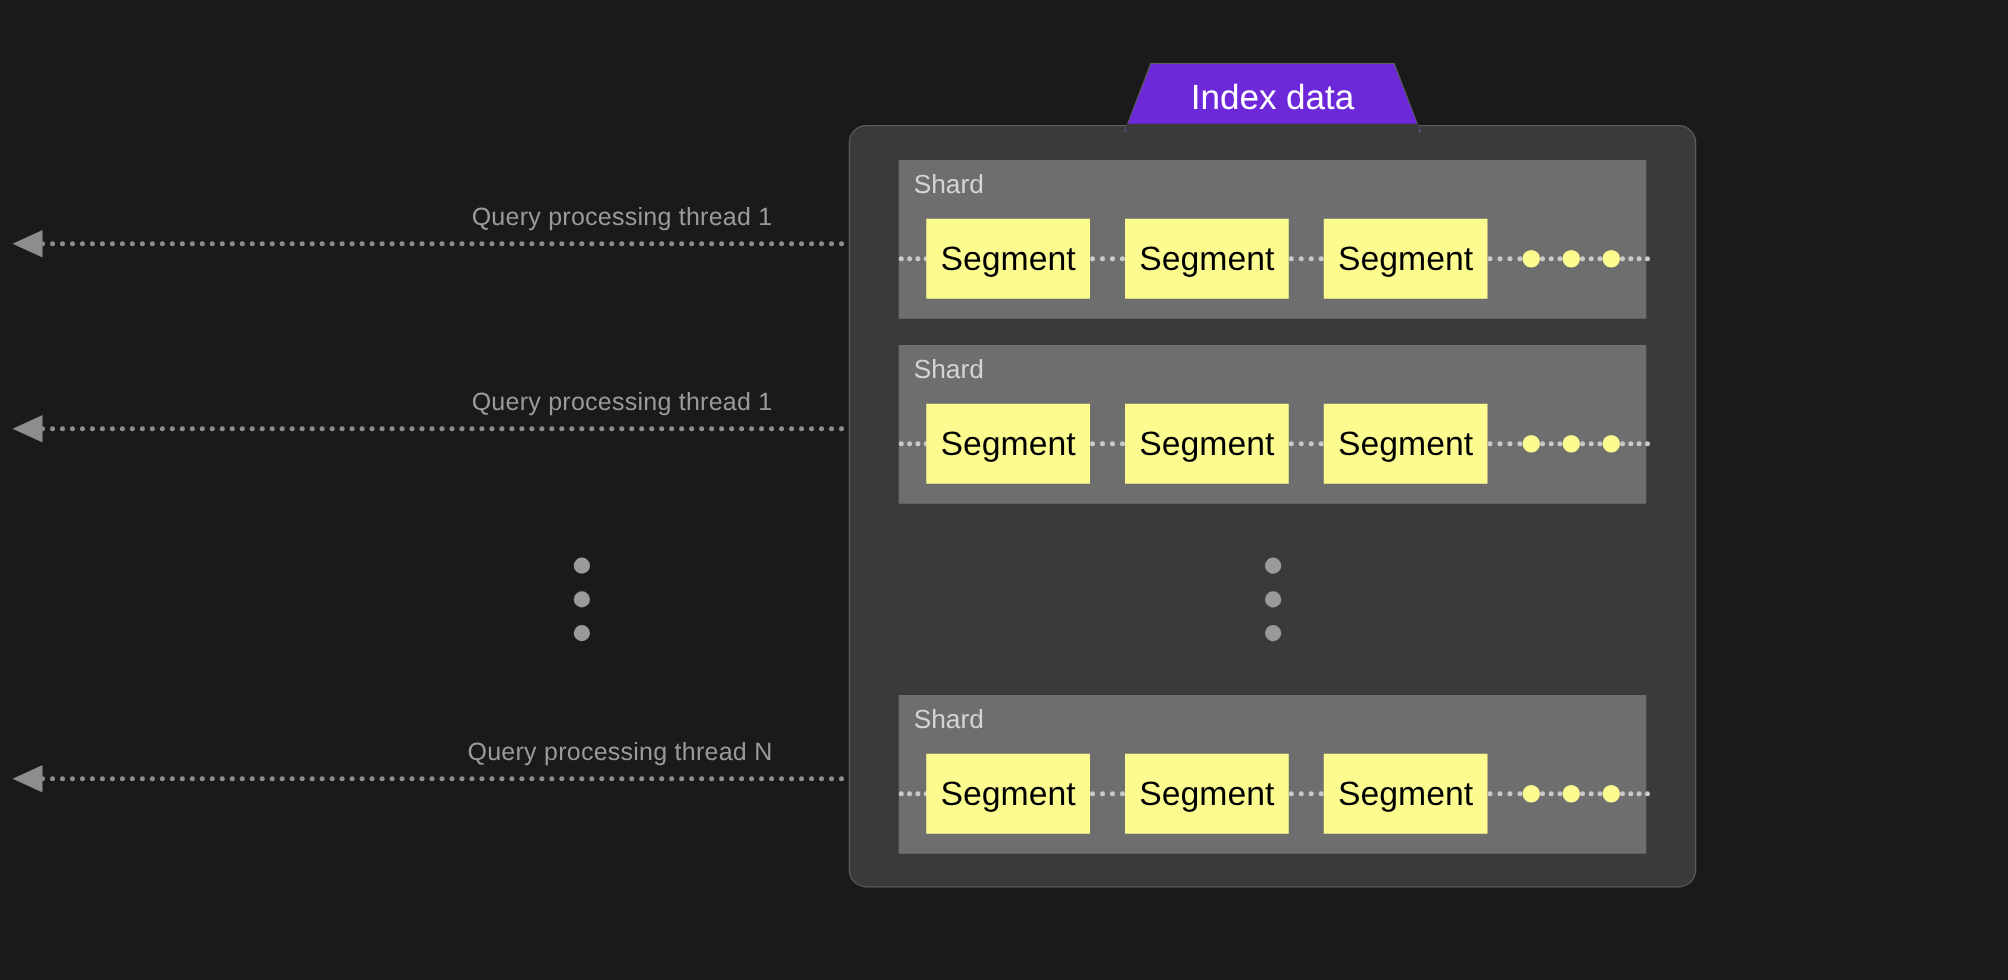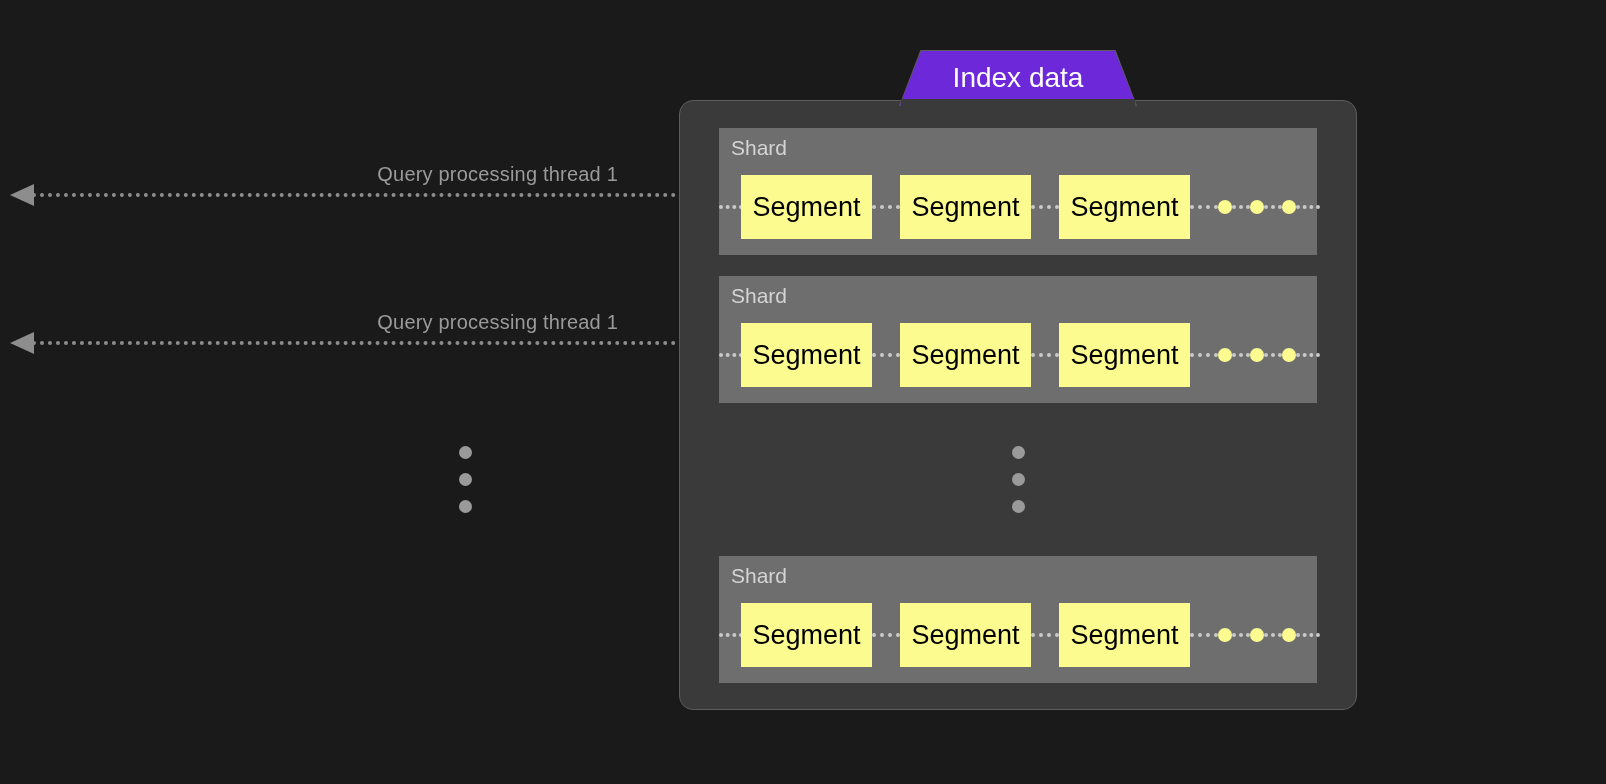--- a/index.html
+++ b/index.html
@@ -243,20 +243,27 @@
   </div>
 
   <div class="thread-group" style="top:298px;">
     <div class="thread-label">Query processing thread 1</div>
     <div class="thread-arrow">
       <div class="head"></div>
       <div class="shaft"></div>
     </div>
   </div>
 
+  <div class="thread-group" style="top:578px;">
+    <div class="thread-label">Query processing thread N</div>
+    <div class="thread-arrow">
+      <div class="head"></div>
+      <div class="shaft"></div>
+    </div>
+  </div>
 
   <div class="v-dots" id="left-vdots">
     <span></span>
     <span></span>
     <span></span>
   </div>
 
   <div id="index-container"></div>
 
   <div id="index-tab-border"></div>

